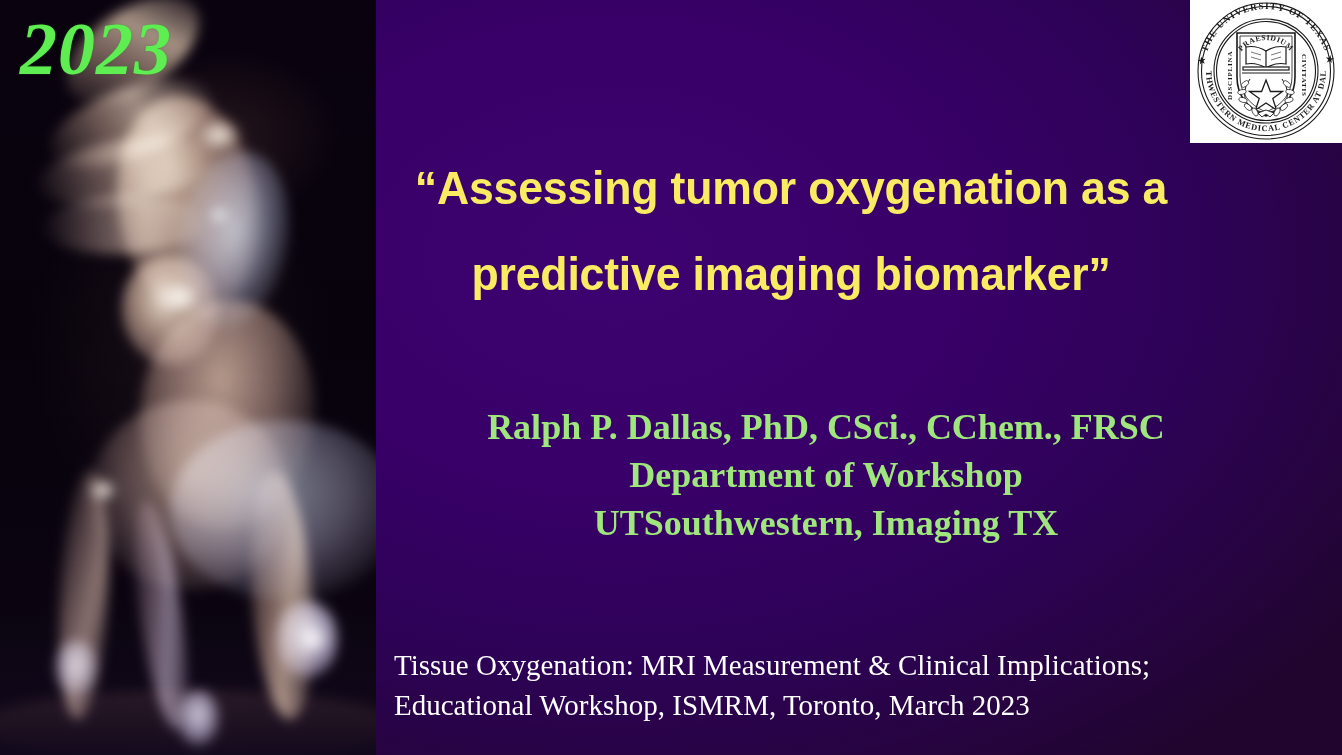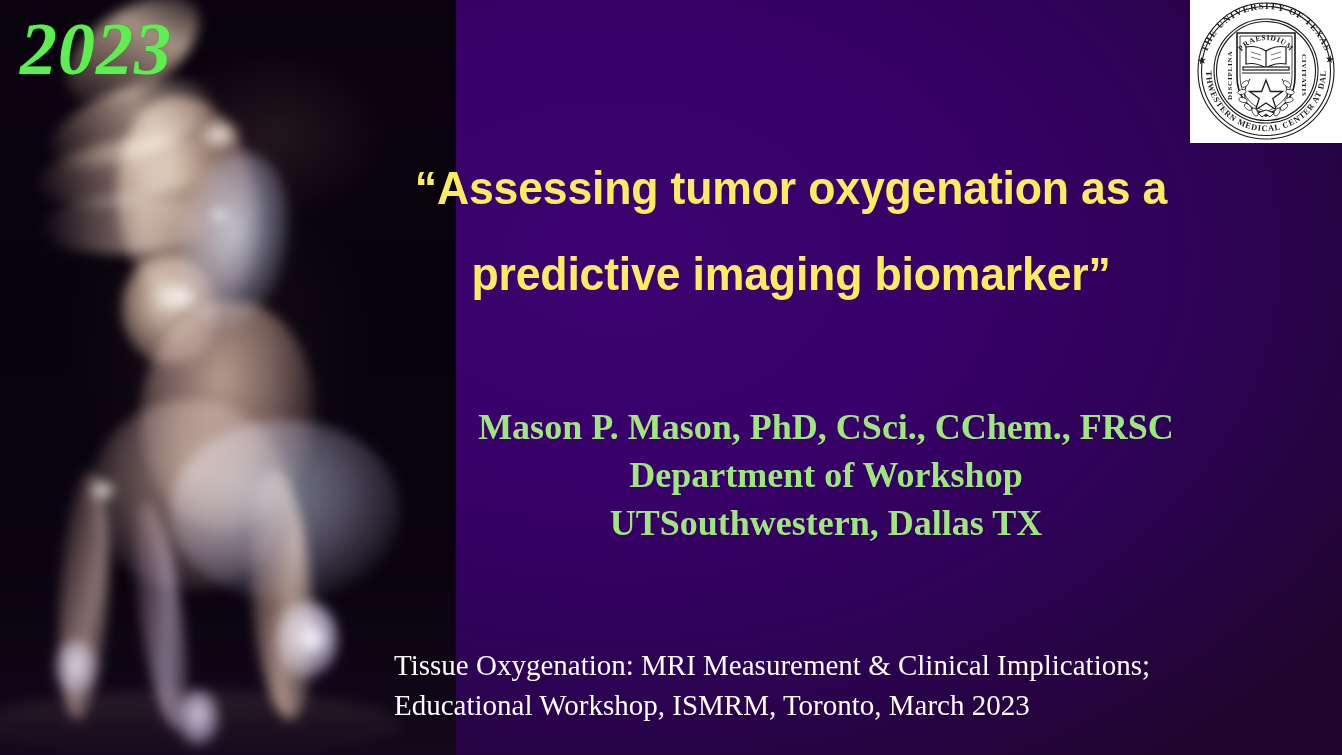--- a/index.html
+++ b/index.html
@@ -19,21 +19,21 @@
     overflow: hidden;
     background:
       radial-gradient(ellipse 900px 620px at 46% 34%, #3d0270 0%, #380068 38%, #2d0256 66%, #21052f 100%),
       #24062f;
   }
 
   
   .photo-panel {
     position: absolute;
     left: 0; top: 0;
-    width: 456px;
+    width: 376px;
     height: 755px;
     overflow: hidden;
     background: #050008;
     text-align: right;
   }
   .photo-bg {
     position: absolute;
     inset: 0;
     background:
       radial-gradient(ellipse 160px 120px at 60% 18%, rgba(40,24,30,0.85) 0%, rgba(8,3,10,0) 72%),
@@ -339,23 +339,23 @@
       <text x="0" y="0" font-family="'Liberation Serif', serif" font-size="7" font-weight="bold" fill="#1a1a1a" letter-spacing="0.8" transform="translate(112,54) rotate(90)">CIVITATIS</text>
     </svg>
   </div>
 
   <div class="title-block">
     <div class="title-line">“Assessing tumor oxygenation as a</div>
     <div class="title-line">predictive imaging biomarker”</div>
   </div>
 
   <div class="author-block">
-    <div class="author-line">Mason P. Mason, PhD, CSci., CChem., FRSC</div>
+    <div class="author-line">Ralph P. Dallas, PhD, CSci., CChem., FRSC</div>
     <div class="author-line">Department of Workshop</div>
-    <div class="author-line">UTSouthwestern, Dallas TX</div>
+    <div class="author-line">UTSouthwestern, Imaging TX</div>
   </div>
 
   <div class="footer-block">
     <div class="footer-line">Tissue Oxygenation: MRI Measurement &amp; Clinical Implications;</div>
     <div class="footer-line">Educational Workshop, ISMRM, Toronto, March 2023</div>
   </div>
 
 </div>
 
 </body></html>

